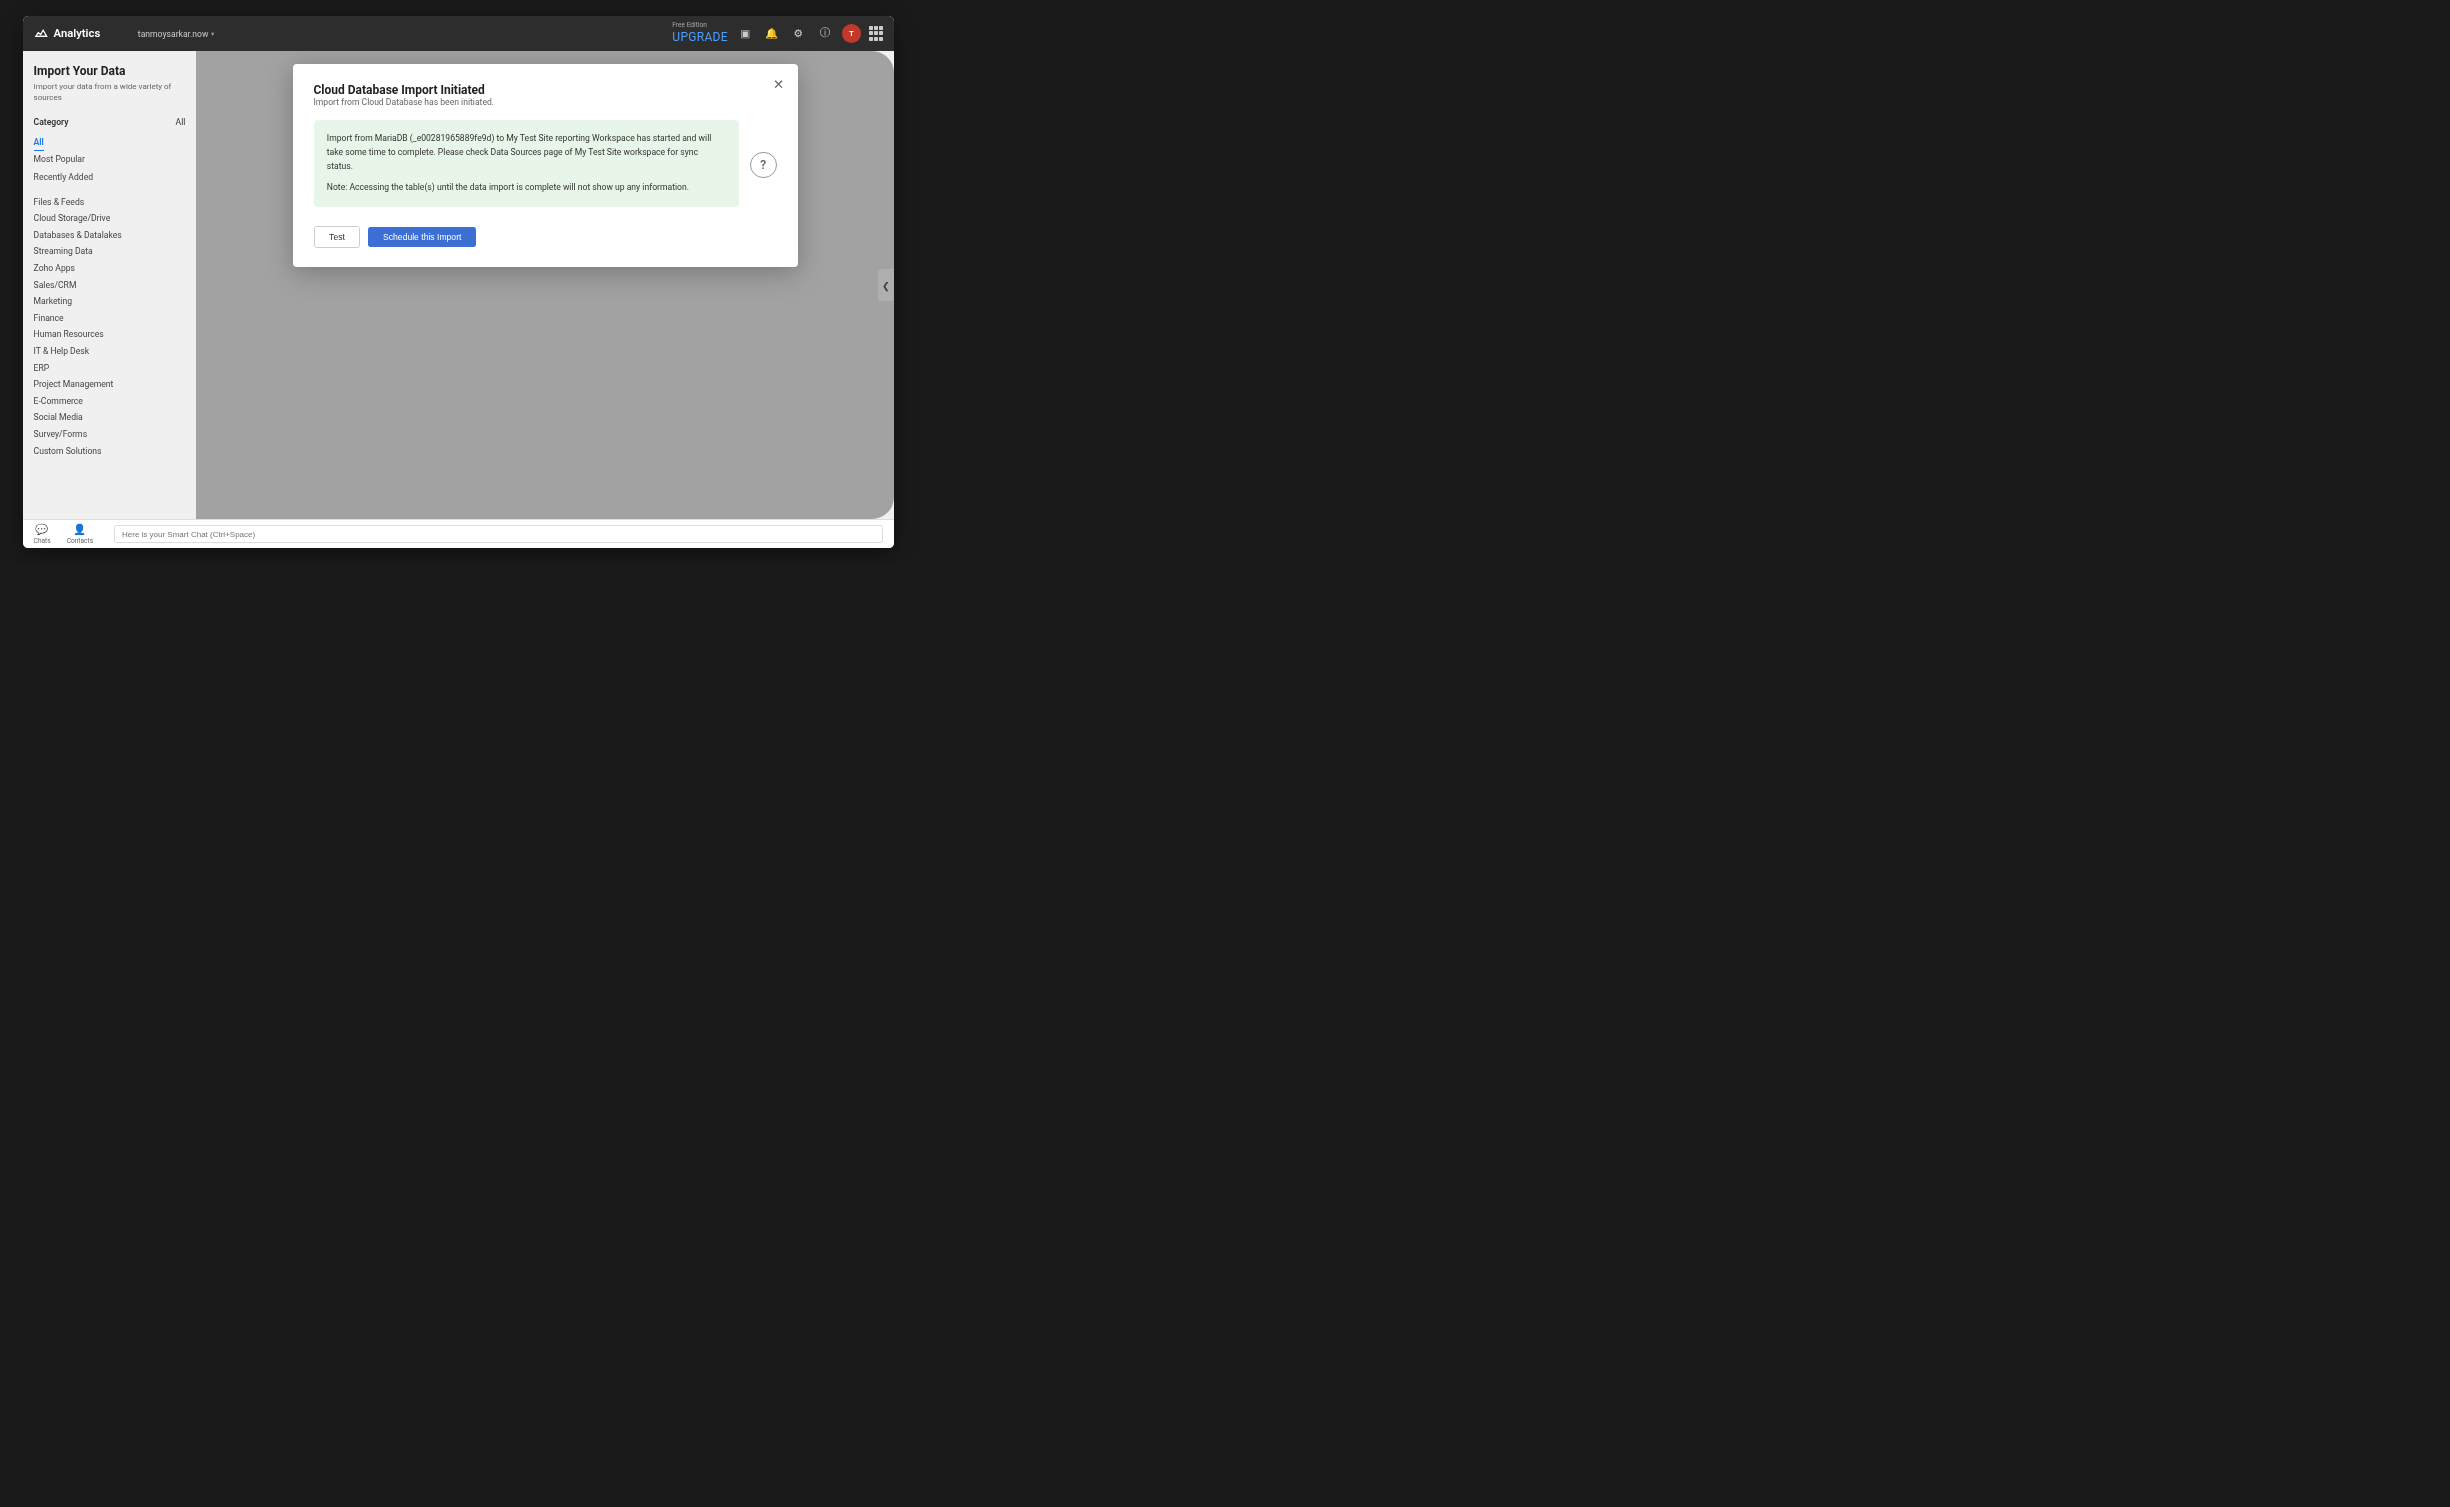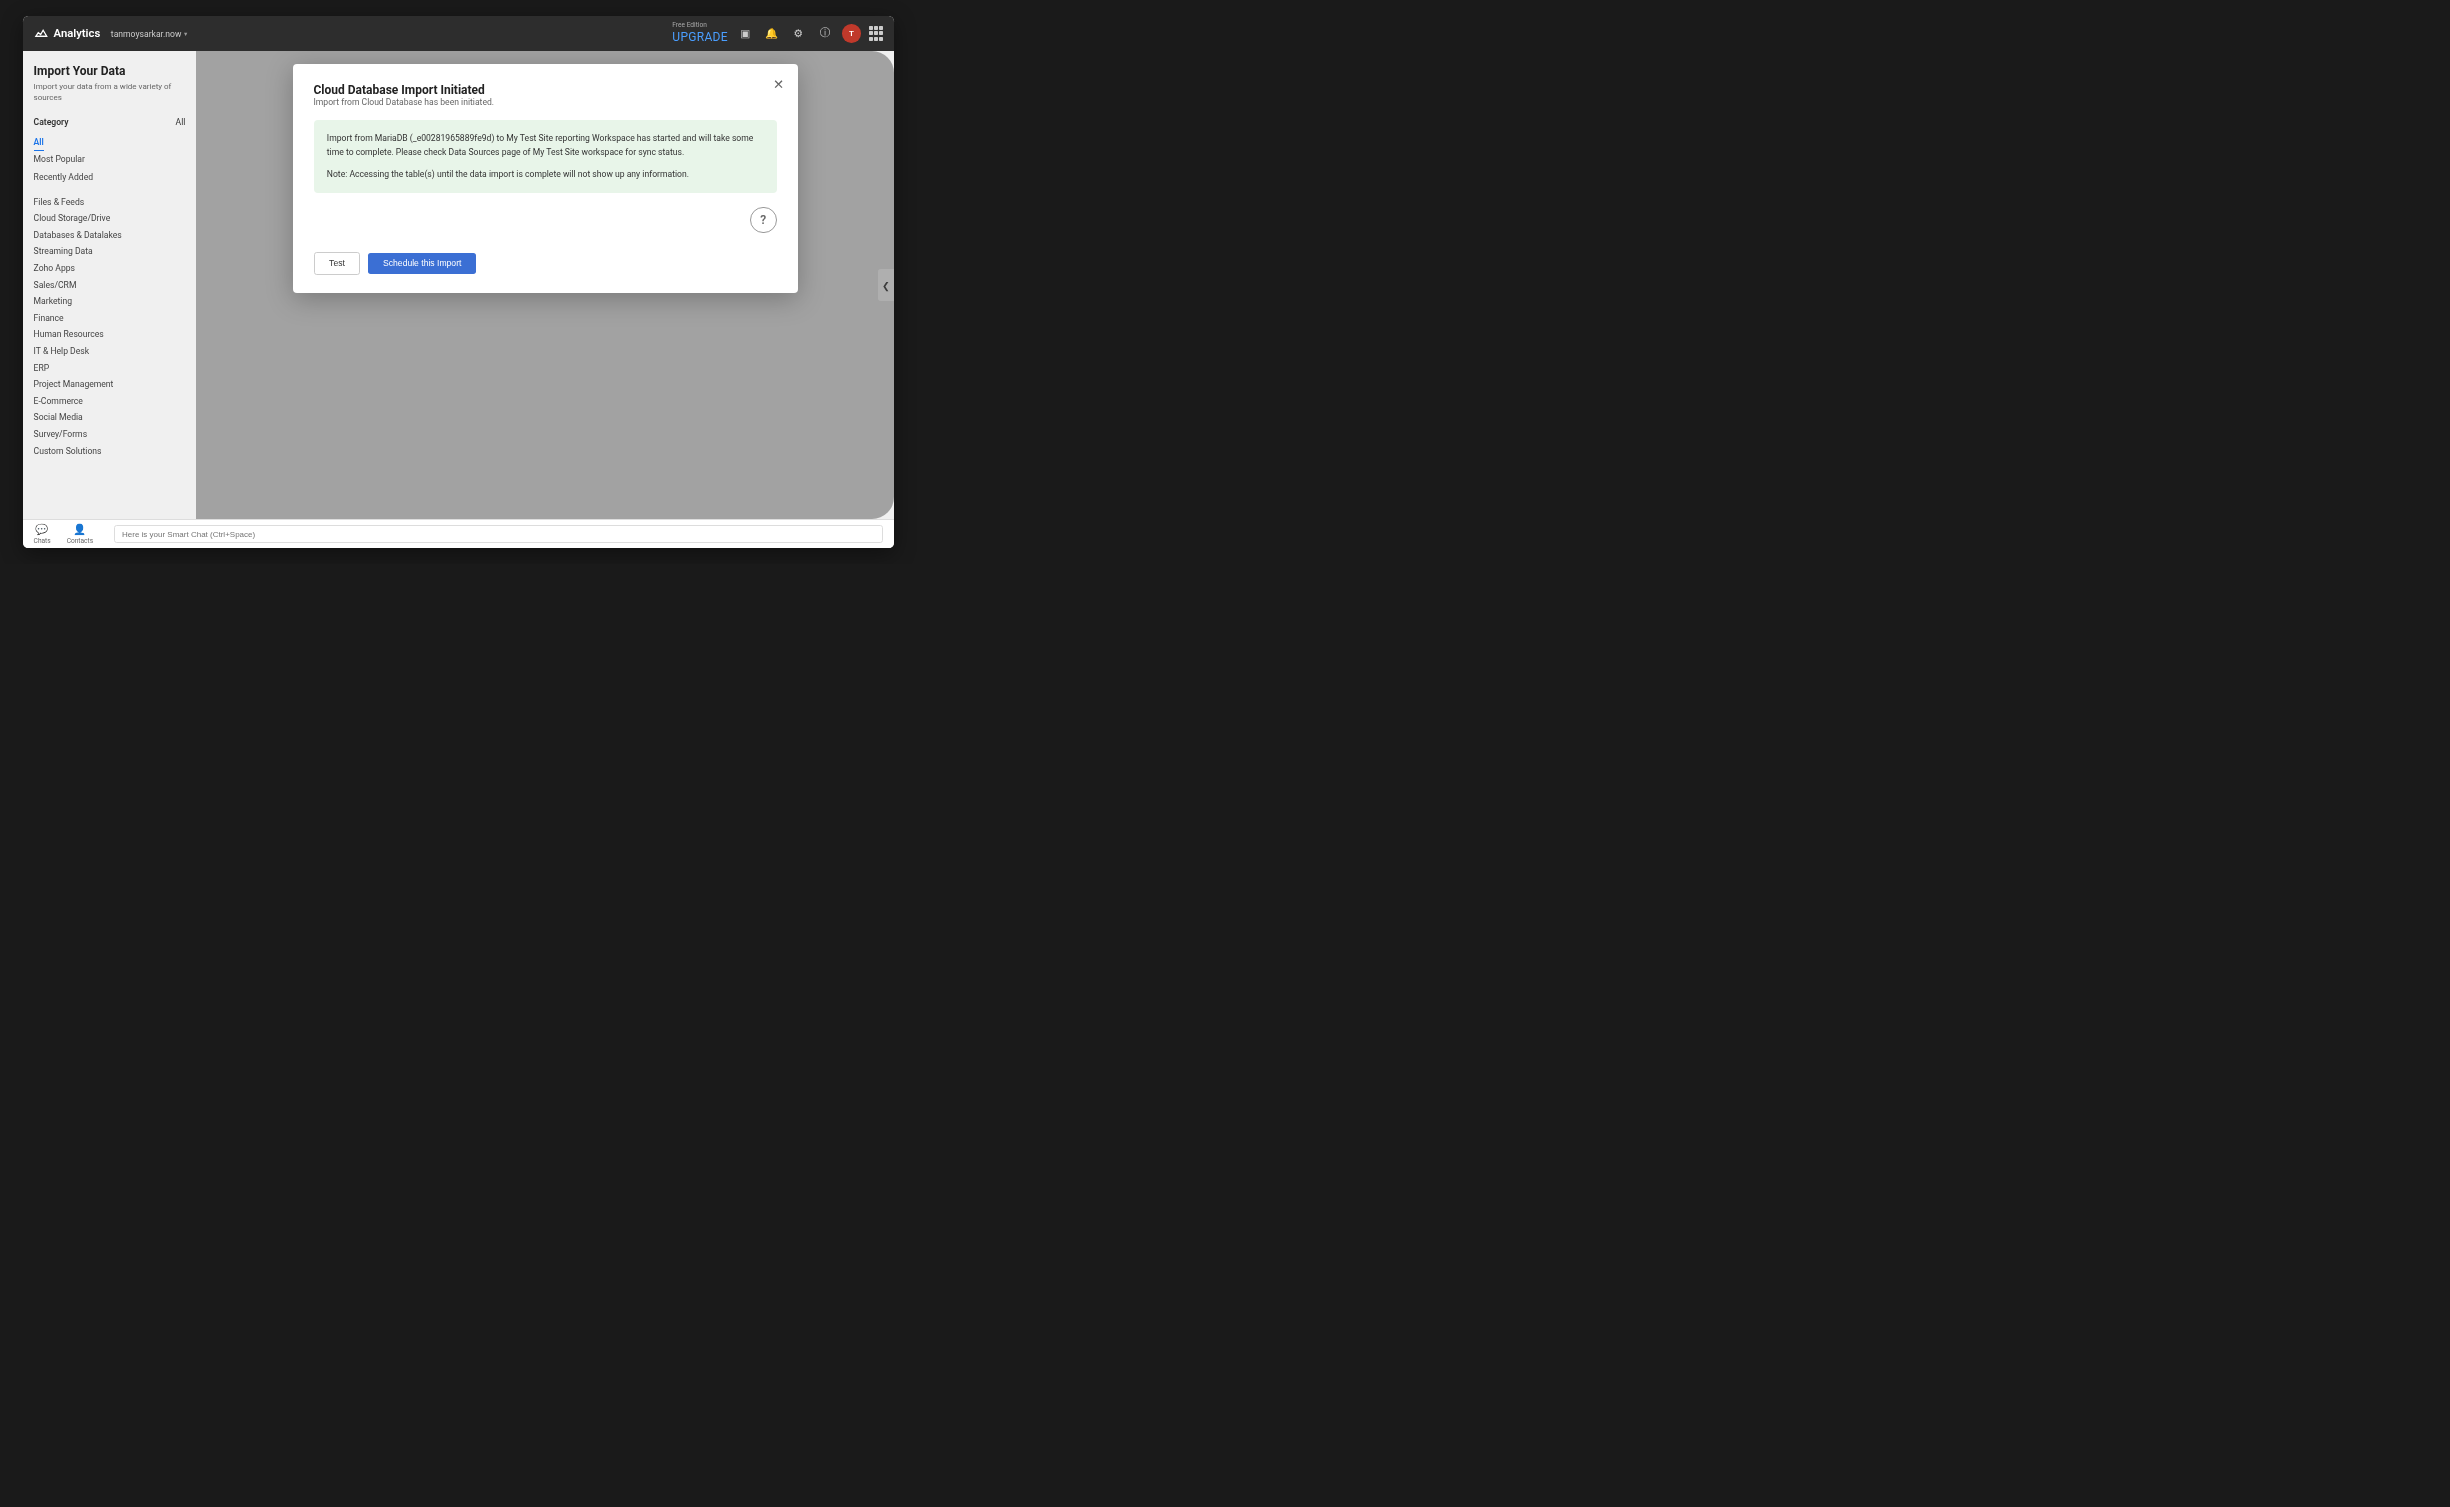--- a/index.html
+++ b/index.html
@@ -22,20 +22,21 @@
       box-shadow: 0 5.3px 21px rgba(0,0,0,0.4);
     }
     
     .topbar {
       height: 35px;
       background: #2d2d2d;
       display: flex;
       align-items: center;
       padding: 0 10.6px;
       flex-shrink: 0;
+      gap: 27px;
     }
     .topbar-logo {
       display: flex;
       align-items: center;
       gap: 5.3px;
       color: #fff;
       font-size: 11.3px;
       font-weight: 600;
       margin-right: 10.6px;
     }
@@ -216,22 +217,21 @@
       border: none;
       font-size: 13.3px;
       color: #666;
       cursor: pointer;
       line-height: 1;
     }
     .modal-body {
       margin-top: 13.3px;
       display: flex;
       gap: 10.6px;
-      align-items: flex-end;
-      flex-direction: column;
+      align-items: center;
     }
     .info-box {
       flex: 1;
       background: #e8f5e9;
       border-radius: 4px;
       padding: 12px 13.3px;
     }
     .info-box p {
       font-size: 8.6px;
       color: #333;

